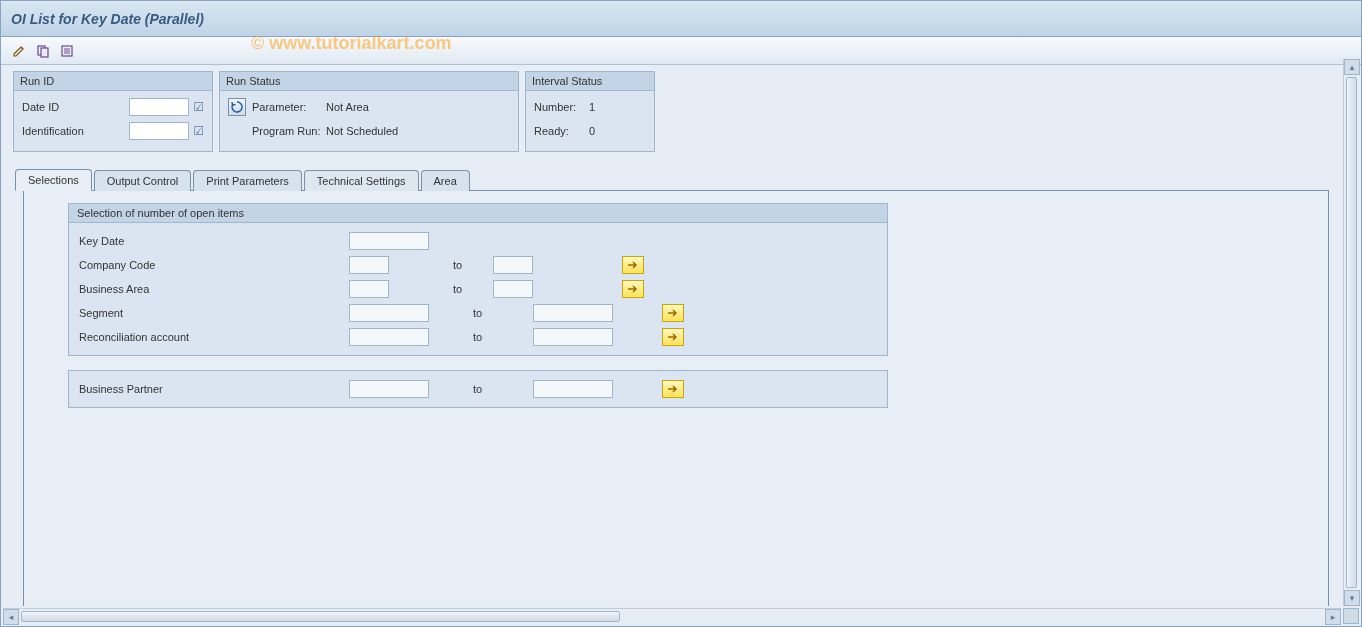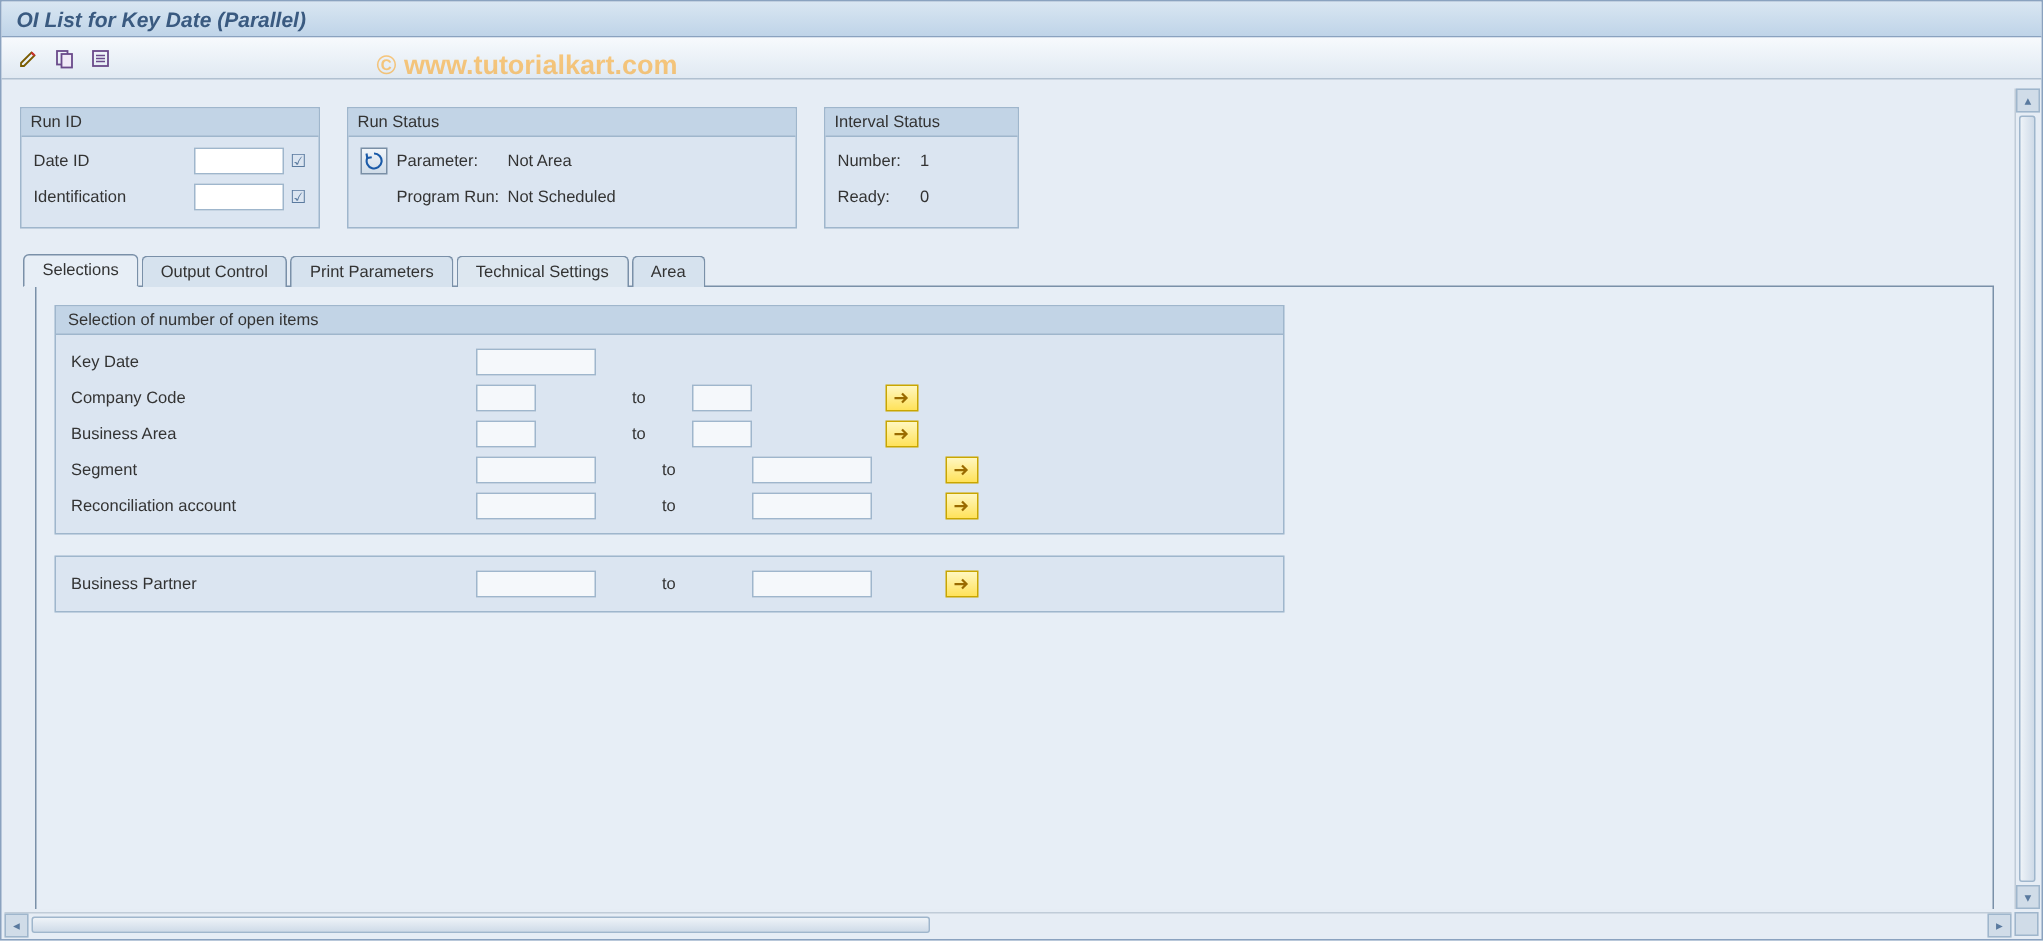--- a/index.html
+++ b/index.html
@@ -1,23 +1,23 @@
 <!DOCTYPE html>
 <html><head>
 <meta charset="utf-8">
 <style>
   * { box-sizing: border-box; font-family: Arial, sans-serif; }
   body { margin: 0; background: #f2f2f2; font-size: 11px; color: #333; }
   .window { width: 1362px; height: 627px; background: #e6edf5; border: 1px solid #8aa2bf; position: relative; overflow: hidden; }
-  .titlebar { height: 24px; background: linear-gradient(#d9e6f2, #bfd4e8); border-bottom: 1px solid #8aa2bf; display: flex; align-items: center; padding-left: 10px; font-style: italic; font-weight: bold; font-size: 14px; color: #3a5a80; }
+  .titlebar { height: 36px; background: linear-gradient(#d9e6f2, #bfd4e8); border-bottom: 1px solid #8aa2bf; display: flex; align-items: center; padding-left: 10px; font-style: italic; font-weight: bold; font-size: 14px; color: #3a5a80; }
   .toolbar { height: 28px; background: linear-gradient(#f7fafd, #e0e9f2); border-bottom: 1px solid #b0c0d0; display: flex; align-items: center; padding-left: 8px; gap: 4px; }
   .toolbar-btn { width: 20px; height: 20px; display: flex; align-items: center; justify-content: center; cursor: pointer; }
   .watermark { position: absolute; top: 32px; left: 250px; color: rgba(255,153,0,0.5); font-size: 18px; font-weight: bold; pointer-events: none; z-index: 10;}
   .content { position: absolute; top: 58px; left: 0; right: 20px; bottom: 20px; padding: 12px; overflow: auto; }
-  .top-panels { display: flex; gap: 18px; margin-bottom: 16px; }
+  .top-panels { display: flex; gap: 6px; margin-bottom: 16px; }
   .panel { border: 1px solid #9fb6cc; background: #dbe5f1; }
   .panel-header { background: #c2d4e6; border-bottom: 1px solid #9fb6cc; padding: 3px 6px; font-size: 11px; color: #333; }
   .panel-body { padding: 6px 8px; }
   .runid { width: 200px; }
   .runstatus { width: 300px; }
   .intervalstatus { width: 130px; }
   .field-row { display: flex; align-items: center; margin-bottom: 4px; height: 20px; }
   .field-label { width: 112px; }
   .field-input { width: 60px; height: 18px; border: 1px solid #9fb6cc; background: #fff; padding: 0 2px; }
   .check-icon { margin-left: 4px; color: #5a7a9f; font-size: 12px;}
@@ -26,21 +26,21 @@
   .refresh-btn { width:18px; height:18px; border:1px solid #7a8fa6; background: linear-gradient(#f0f5fa,#d0dce8); display:inline-flex; align-items:center; justify-content:center; margin-right:6px; cursor:pointer; }
   .refresh-btn svg { width:12px; height:12px; }
 
   .tabstrip { display:flex; align-items:flex-end; border-bottom:1px solid #7a90a8; margin-left:2px; }
   .tab { padding:4px 12px; border:1px solid #7a90a8; border-bottom:none; margin-right:2px; background:#d6e2ee; border-radius:4px 4px 0 0; cursor:pointer; position:relative; top:1px; font-size:11px;}
   .tab.active { background:#e7eef6; border-bottom:1px solid #e7eef6; }
   .tab.tech { background:#dde7f0; }
 
   .tab-content { border:1px solid #7a90a8; border-top:none; background:#e7eef6; padding:12px; min-height:420px; margin-left:10px; margin-right:0; }
 
-  .group { border:1px solid #9fb6cc; background:#dbe5f1; margin-bottom:14px; width:820px; }
+  .group { border:1px solid #9fb6cc; background:#dbe5f1; margin-bottom:14px; width:820px;margin-left:32px; }
   .group-header { background:#c2d4e6; border-bottom:1px solid #9fb6cc; padding:3px 8px; font-size:11px; }
   .group-body { padding:6px 10px; }
   .sel-row { display:flex; align-items:center; height:24px; }
   .sel-label { width:270px; }
   .sel-input { width:60px; height:18px; border:1px solid #9fb6cc; background:#f5f8fb; margin-right:4px;}
   .sel-input.wide { width:80px; }
   .sel-input.small { width:40px; }
   .to-label { width: 100px; padding-left: 60px; }
   .multi-btn { width:22px; height:18px; border:1px solid #c9a600; background: linear-gradient(#fff7c0,#ffe25a); display:inline-flex; align-items:center; justify-content:center; margin-left:85px; cursor:pointer; }
   .multi-btn svg { width:12px; height:10px; }

